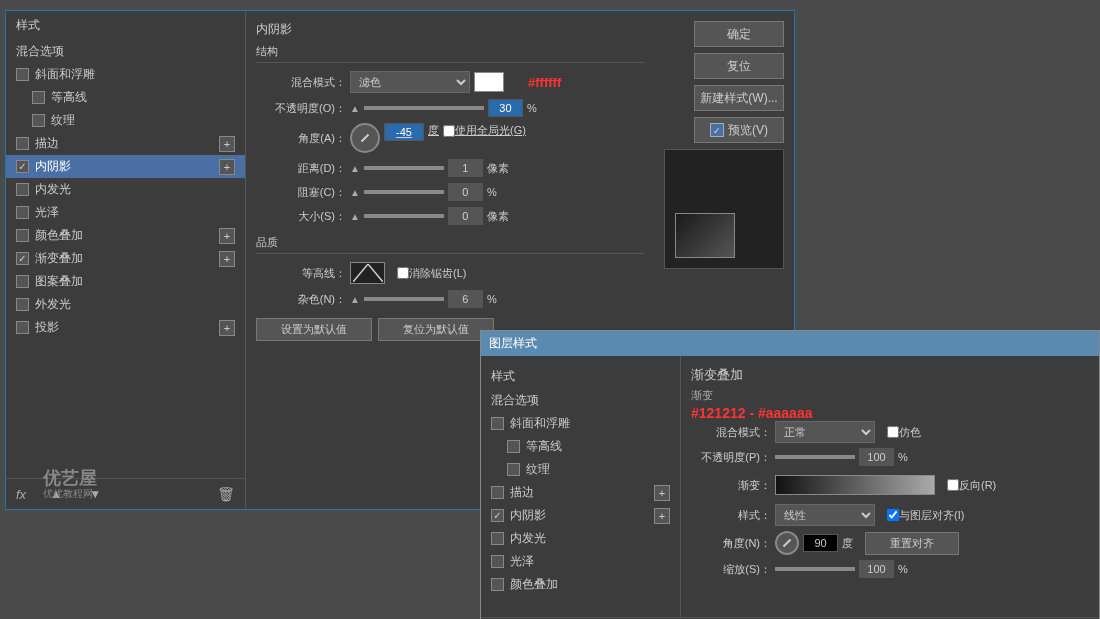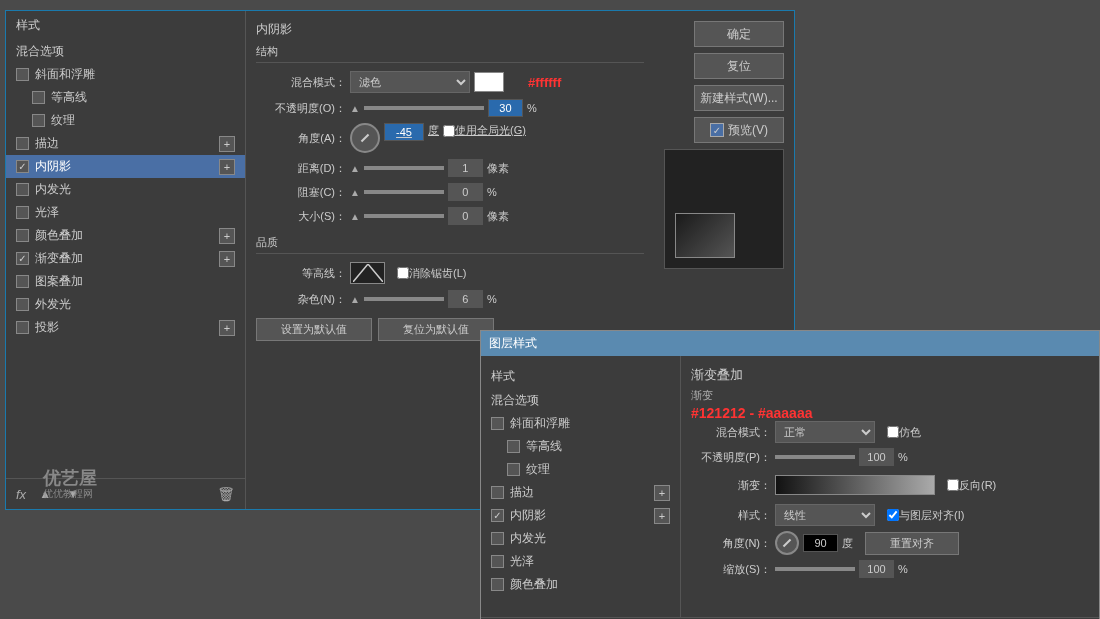--- a/index.html
+++ b/index.html
@@ -89,21 +89,21 @@
       justify-content: center;
       font-size: 11px;
       color: #ccc;
       cursor: pointer;
     }
 
     .bottom-bar {
       padding: 6px 10px;
       display: flex;
       align-items: center;
-      gap: 10px;
+      gap: 21px;
       border-top: 1px solid #555;
     }
 
     .fx-label {
       font-style: italic;
       color: #aaa;
       font-size: 13px;
     }
 
     .icon-btn {

